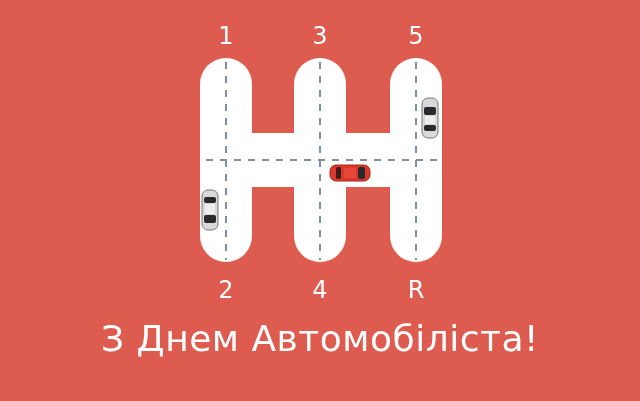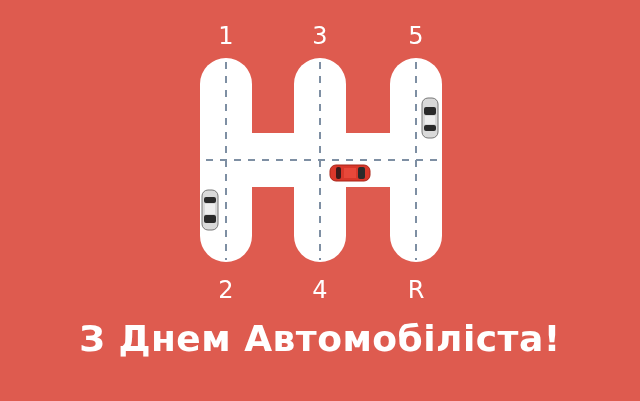--- a/index.html
+++ b/index.html
@@ -1,18 +1,18 @@
 <!DOCTYPE html>
 <html><head>
 <meta charset="utf-8">
 <style>
   html, body { margin: 0; padding: 0; }
   body { width: 640px; height: 401px; background: #de5b4f; position: relative; overflow: hidden; font-family: "DejaVu Sans", sans-serif; }
   .num { position: absolute; color: #fff; font-size: 24px; font-weight: normal; width: 40px; text-align: center; font-family: "DejaVu Sans", sans-serif; }
-  .title { position: absolute; left: 0; width: 640px; top: 318px; text-align: center; color: #fff; font-size: 36px; font-weight: bold; letter-spacing: 0.5px; }
+  .title { position: absolute; left: 0; width: 640px; top: 318px; text-align: center; color: #fff; font-size: 36px; font-weight: normal; letter-spacing: 0.5px; }
   svg.board { position: absolute; left: 0; top: 0; }
 </style>
 </head>
 <body>
 
 <div class="num" style="left:206px; top:22px;">1</div>
 <div class="num" style="left:300px; top:22px;">3</div>
 <div class="num" style="left:396px; top:22px;">5</div>
 <div class="num" style="left:206px; top:276px;">2</div>
 <div class="num" style="left:300px; top:276px;">4</div>

